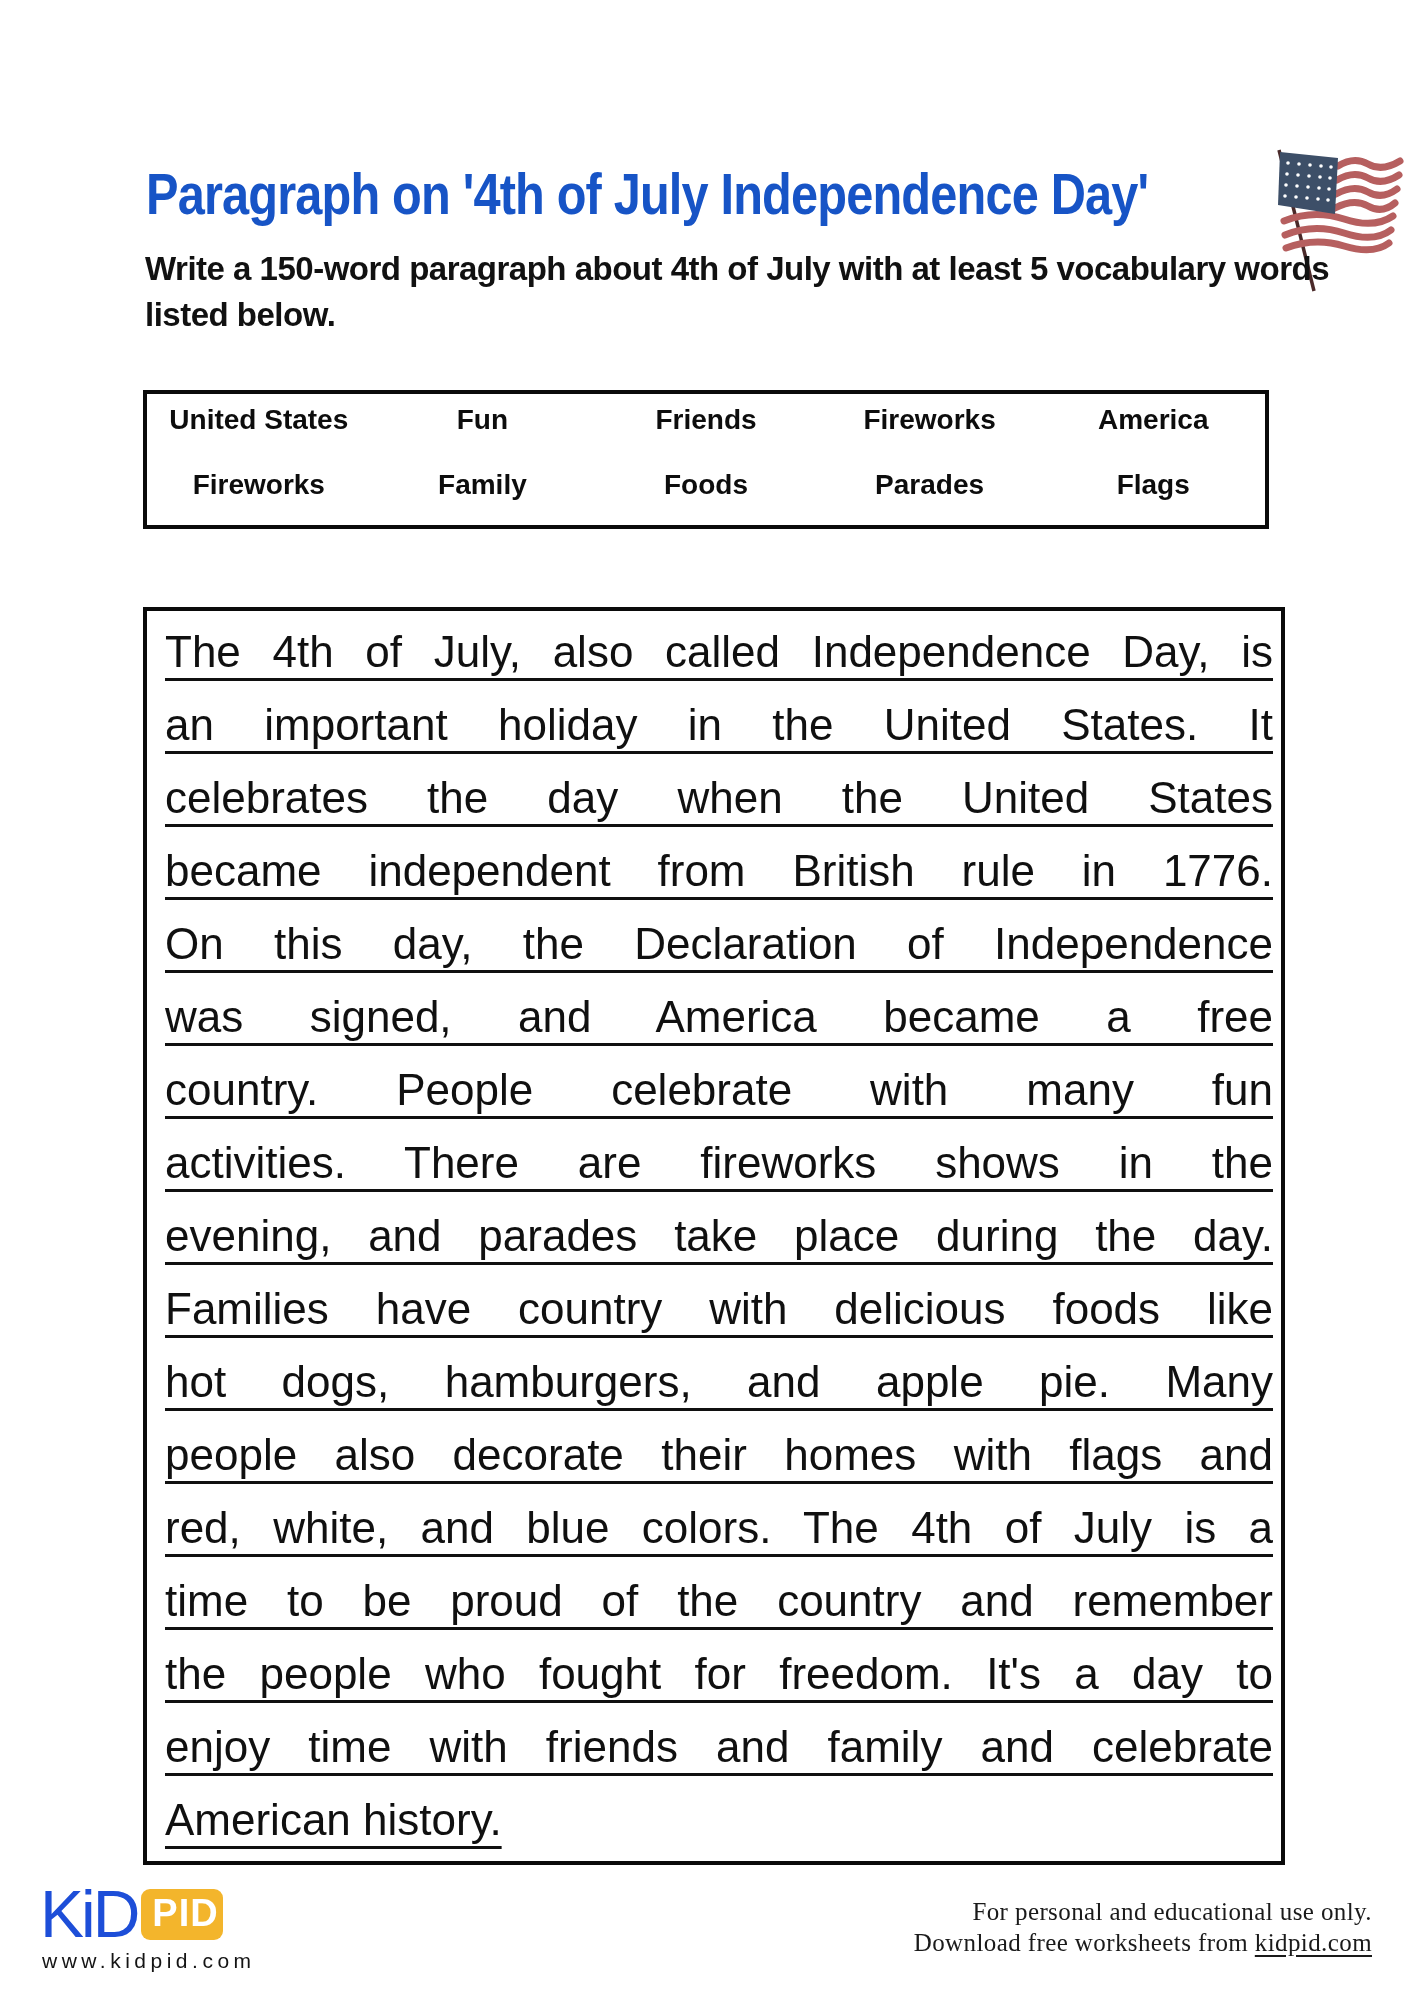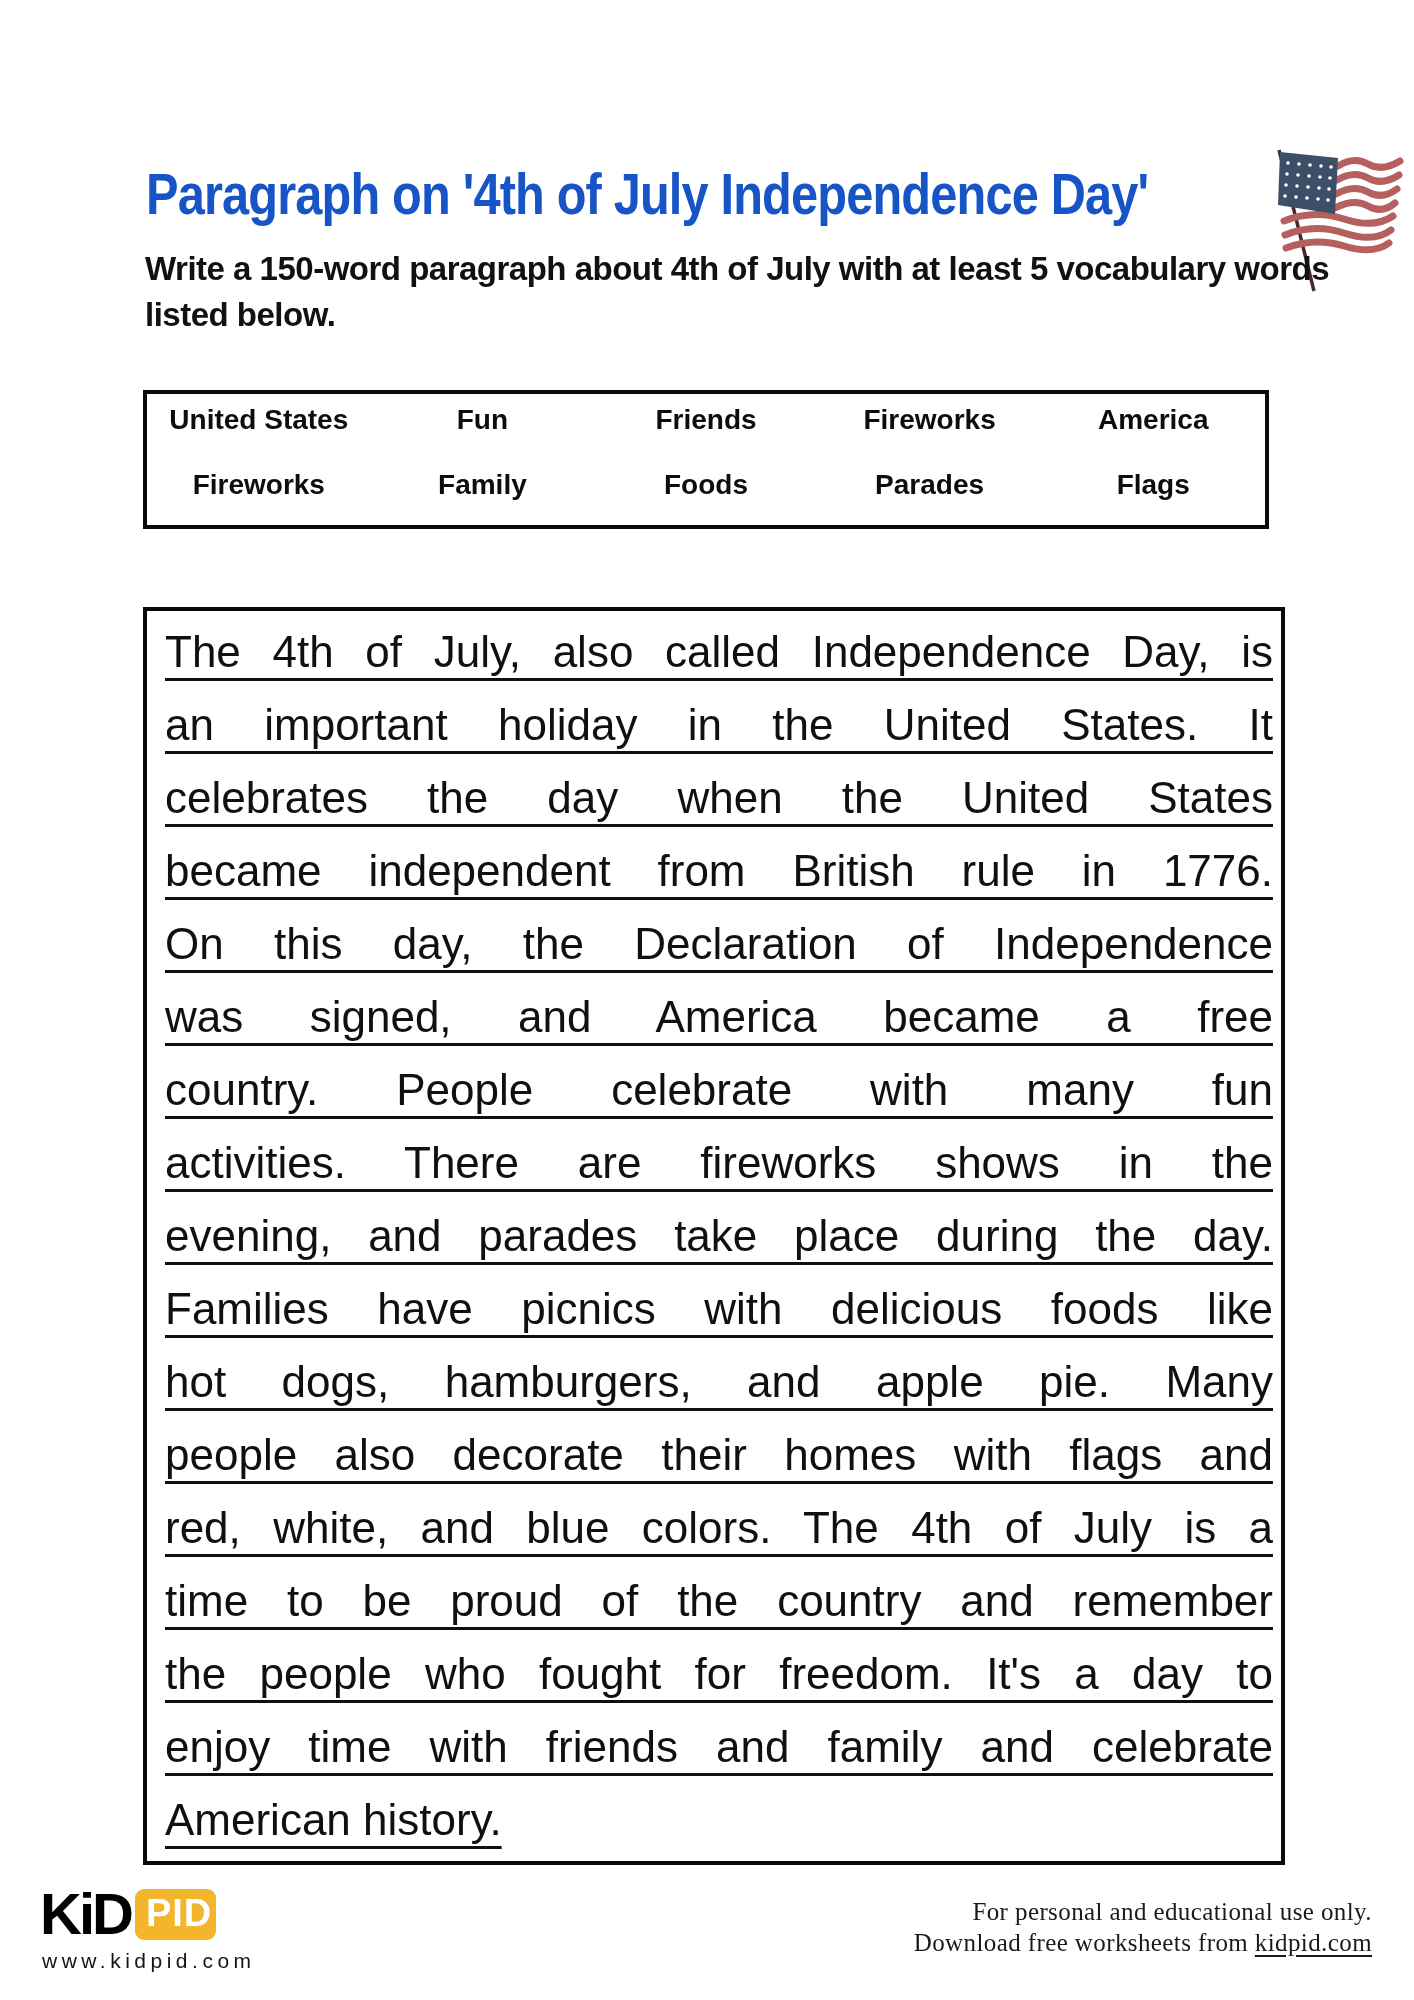--- a/index.html
+++ b/index.html
@@ -26,21 +26,21 @@
   .para-box{position:absolute;left:143px;top:607px;width:1108px;height:1246px;
             border:4px solid #0a0a0a;background:#fff;padding:4px 8px 0 18px;}
   .pline{font-size:44px;line-height:73px;height:73px;color:#101010;
          text-align:justify;text-align-last:justify;overflow:hidden;}
   .pline.last{text-align-last:left;}
   .pline .ul{text-decoration:underline;text-decoration-thickness:3px;
              text-underline-offset:11px;text-decoration-skip-ink:auto;}
 
   
   .logo{position:absolute;left:40px;top:1888px;display:flex;align-items:flex-end;}
-  .logo-kid{font-size:58px;font-weight:bold;letter-spacing:-3px;color:#000000;line-height:52px;}
+  .logo-kid{font-size:66px;font-weight:normal;letter-spacing:-3px;color:#1d4ed8;line-height:52px;}
   .logo-pid{margin-left:4px;background:#f3b52c;border-radius:9px;padding:3px 4px 5px 11px;
             font-size:38px;font-weight:bold;letter-spacing:1px;color:#ffffff;}
   .site{position:absolute;left:42px;top:1949px;font-size:21px;letter-spacing:4.5px;color:#141414;}
   .notice{position:absolute;right:42px;top:1896px;text-align:right;
           font-family:"Liberation Serif",serif;font-size:25px;line-height:31px;
           letter-spacing:0.4px;color:#1a1a1a;}
   .notice a,.notice .link{text-decoration:underline;text-underline-offset:4px;
           text-decoration-thickness:2px;color:#1a1a1a;cursor:pointer;}
 </style>
 </head>
@@ -109,21 +109,21 @@
   <div class="para-box">
     <div class="pline"><span class="ul">The 4th of July, also called Independence Day, is</span></div>
     <div class="pline"><span class="ul">an important holiday in the United States. It</span></div>
     <div class="pline"><span class="ul">celebrates the day when the United States</span></div>
     <div class="pline"><span class="ul">became independent from British rule in 1776.</span></div>
     <div class="pline"><span class="ul">On this day, the Declaration of Independence</span></div>
     <div class="pline"><span class="ul">was signed, and America became a free</span></div>
     <div class="pline"><span class="ul">country. People celebrate with many fun</span></div>
     <div class="pline"><span class="ul">activities. There are fireworks shows in the</span></div>
     <div class="pline"><span class="ul">evening, and parades take place during the day.</span></div>
-    <div class="pline"><span class="ul">Families have picnics with delicious foods like</span></div>
+    <div class="pline"><span class="ul">Families have country with delicious foods like</span></div>
     <div class="pline"><span class="ul">hot dogs, hamburgers, and apple pie. Many</span></div>
     <div class="pline"><span class="ul">people also decorate their homes with flags and</span></div>
     <div class="pline"><span class="ul">red, white, and blue colors. The 4th of July is a</span></div>
     <div class="pline"><span class="ul">time to be proud of the country and remember</span></div>
     <div class="pline"><span class="ul">the people who fought for freedom. It's a day to</span></div>
     <div class="pline"><span class="ul">enjoy time with friends and family and celebrate</span></div>
     <div class="pline last"><span class="ul">American history.</span></div>
   </div>
 
   <div class="logo">

